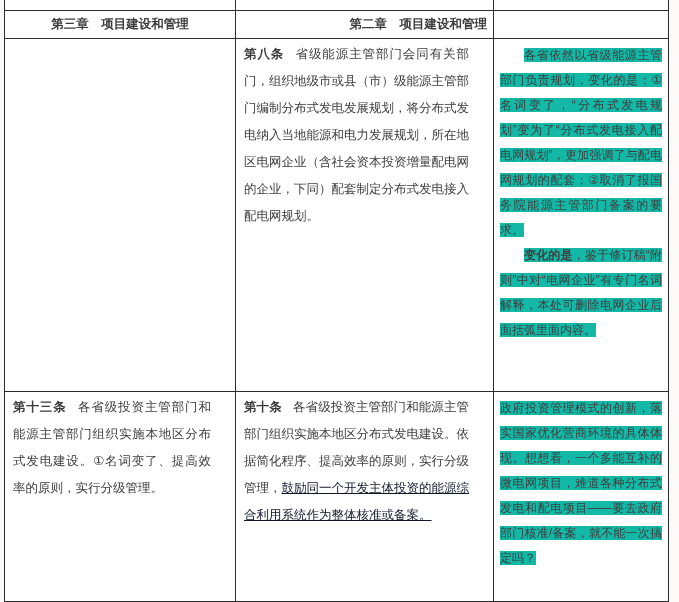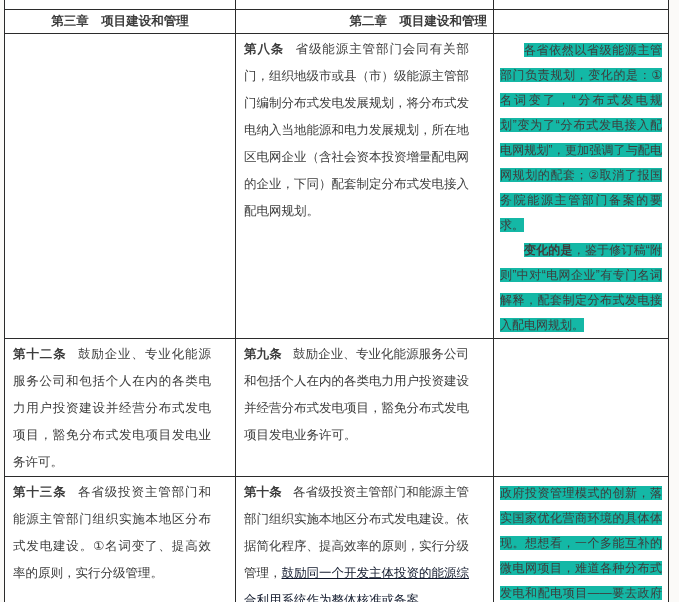--- a/index.html
+++ b/index.html
@@ -81,33 +81,24 @@
       <td></td>
     </tr>
 
     <tr class="body1">
       <td></td>
       <td>
         <p class="clause"><span class="num">第八条</span><span>省级能源主管部门会同有关部门，组织地级市或县（市）级能源主管部门编制分布式发电发展规划，将分布式发电纳入当地能源和电力发展规划，所在地区电网企业（含社会资本投资增量配电网的企业，下同）配套制定分布式发电接入配电网规划。</span></p>
       </td>
       <td class="comment-cell">
         <p class="comment indent"><span class="hl">各省依然以省级能源主管部门负责规划，变化的是：①名词变了，“分布式发电规划”变为了“分布式发电接入配电网规划”，更加强调了与配电网规划的配套；②取消了报国务院能源主管部门备案的要求。</span></p>
-        <p class="comment indent"><span class="hl bold">变化的是</span><span class="hl">，鉴于修订稿“附则”中对“电网企业”有专门名词解释，配套制定分布式发电接入配电网规划。</span></p>
+        <p class="comment indent"><span class="hl bold">变化的是</span><span class="hl">，鉴于修订稿“附则”中对“电网企业”有专门名词解释，本处可删除电网企业后面括弧里面内容。</span></p>
       </td>
     </tr>
 
-    <tr class="body2">
-      <td>
-        <p class="clause"><span class="num">第十二条</span><span>鼓励企业、专业化能源服务公司和包括个人在内的各类电力用户投资建设并经营分布式发电项目，豁免分布式发电项目发电业务许可。</span></p>
-      </td>
-      <td>
-        <p class="clause"><span class="num">第九条</span><span>鼓励企业、专业化能源服务公司和包括个人在内的各类电力用户投资建设并经营分布式发电项目，豁免分布式发电项目发电业务许可。</span></p>
-      </td>
-      <td class="comment-cell"></td>
-    </tr>
 
     <tr class="body3">
       <td>
         <p class="clause"><span class="num">第十三条</span><span>各省级投资主管部门和能源主管部门组织实施本地区分布式发电建设。①名词变了、提高效率的原则，实行分级管理。</span></p>
       </td>
       <td>
         <p class="clause"><span class="num">第十条</span><span>各省级投资主管部门和能源主管部门组织实施本地区分布式发电建设。依据简化程序、提高效率的原则，实行分级管理，</span><span class="added">鼓励同一个开发主体投资的能源综合利用系统作为整体核准或备案。</span></p>
       </td>
       <td class="comment-cell">
         <p class="comment"><span class="hl">政府投资管理模式的创新，落实国家优化营商环境的具体体现。想想看，一个多能互补的微电网项目，难道各种分布式发电和配电项目——要去政府部门核准/备案，就不能一次搞定吗？</span></p>

